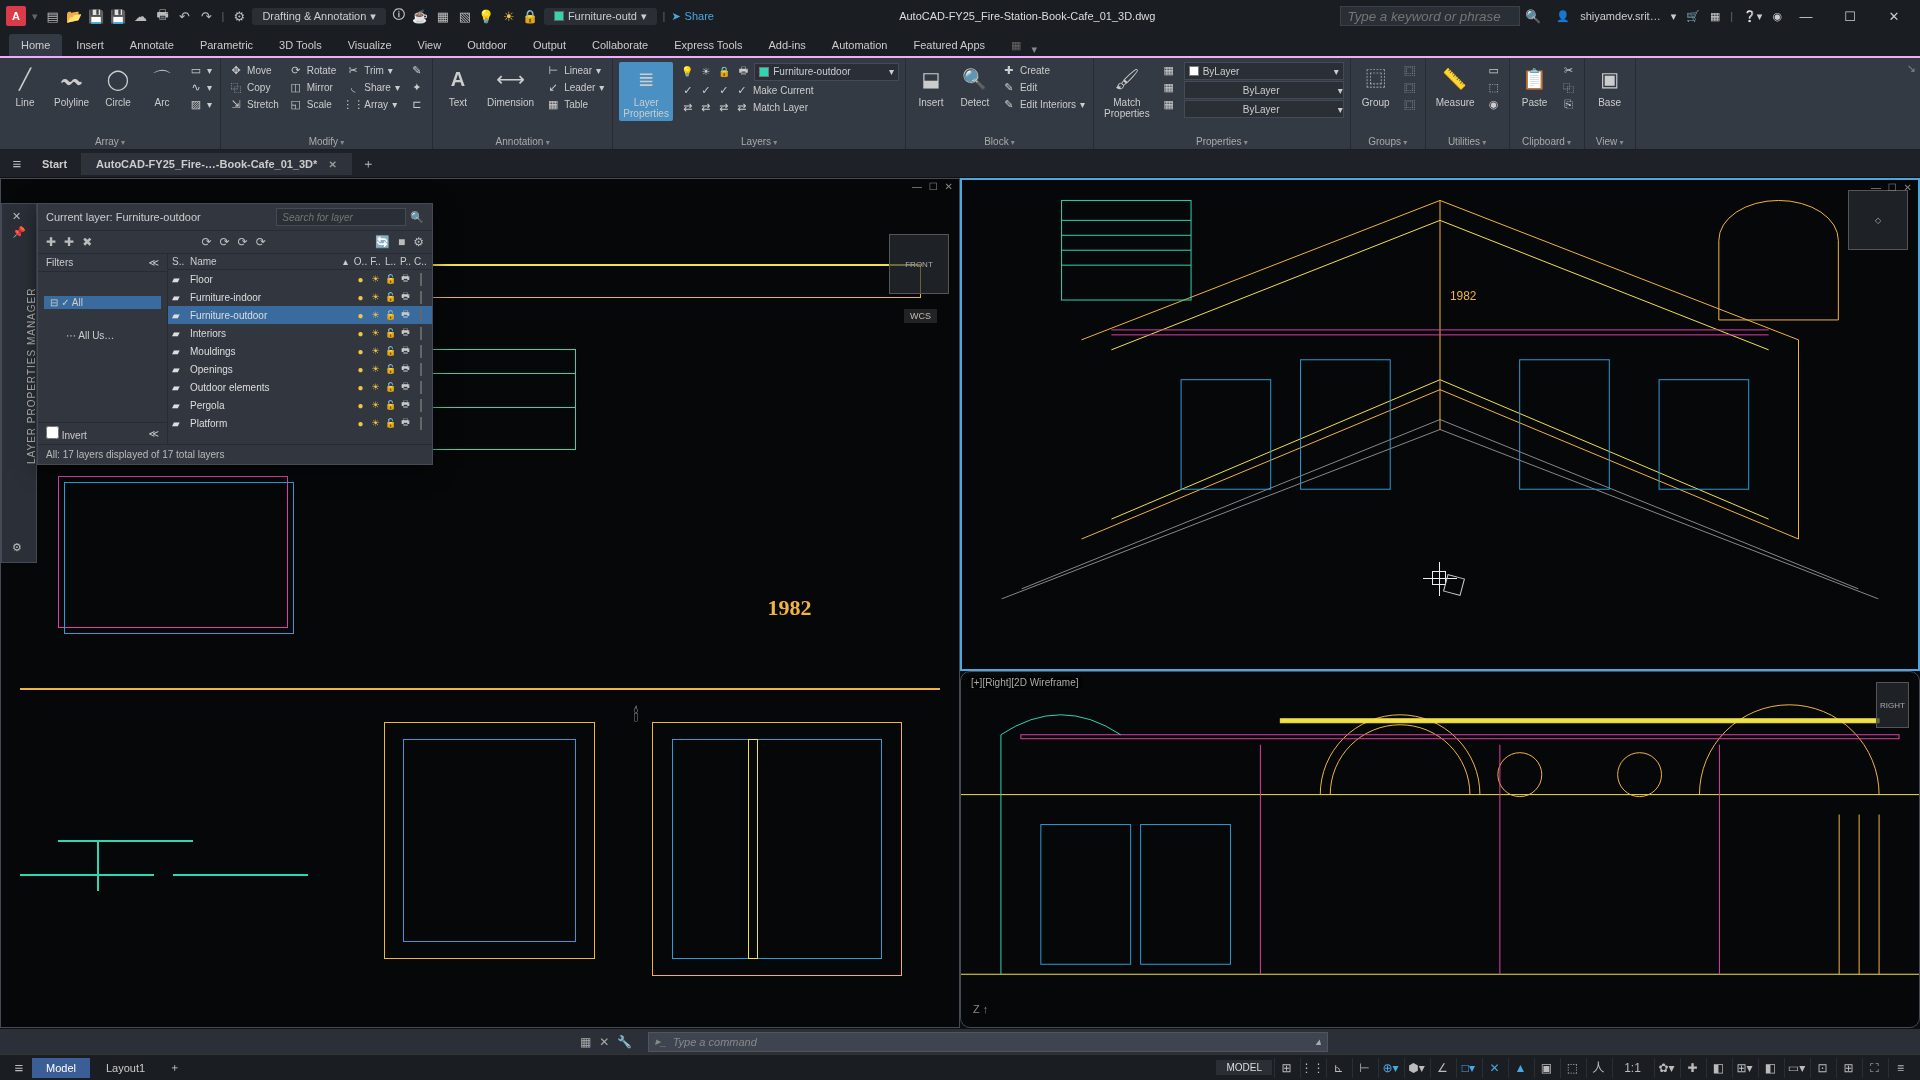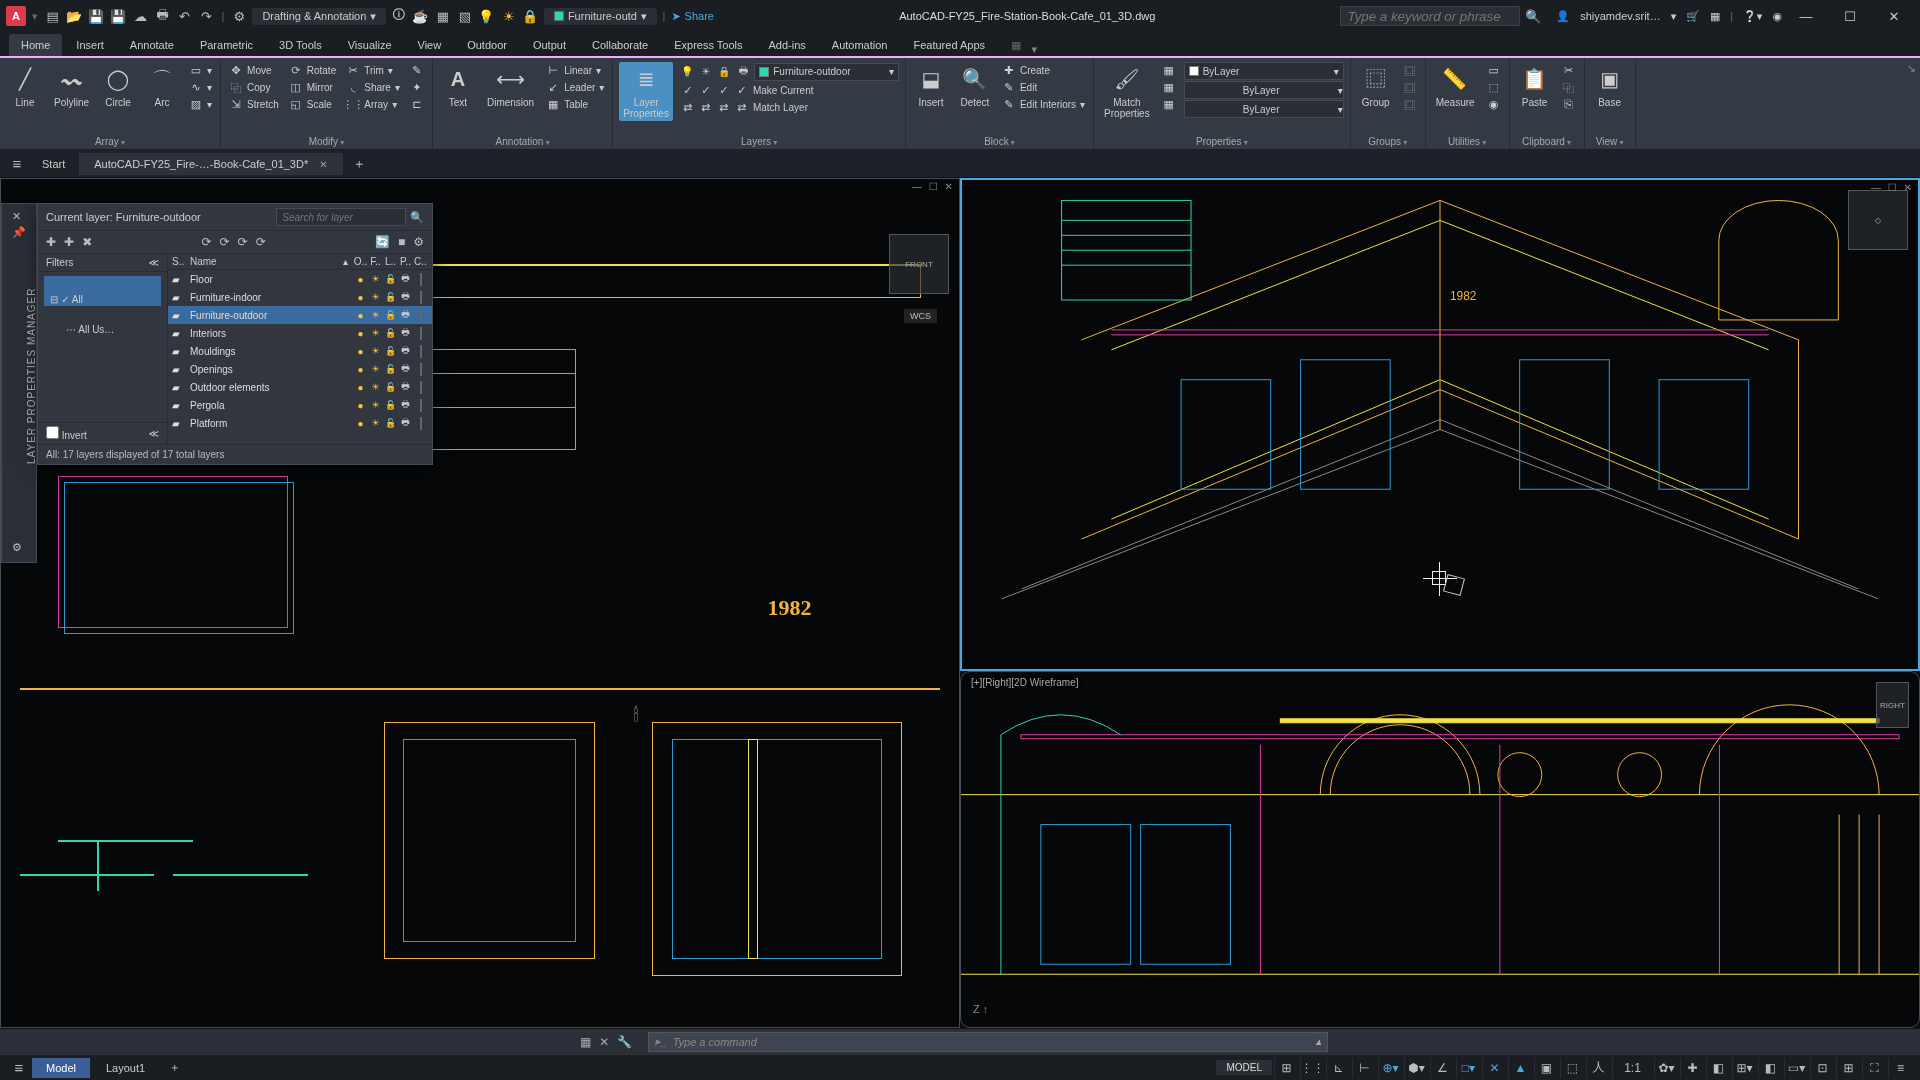--- a/index.html
+++ b/index.html
@@ -35,21 +35,21 @@
 .smallrow { display:flex; align-items:center; gap:4px; font-size:10px; color:#ccc; white-space:nowrap; padding:1px 2px; }
 .smallrow .ico { width:14px; height:14px; display:inline-flex; align-items:center; justify-content:center; font-size:11px; }
 .stack { display:flex; flex-direction:column; gap:1px; }
 .layer-combo { background:#2a2f36; border:1px solid #444b57; height:18px; display:flex; align-items:center; padding:0 4px; font-size:10px; gap:4px; }
 .layer-combo .sw { width:10px; height:10px; background:#c44fbf; border:1px solid #777; }
 .prop-combo { background:#2a2f36; border:1px solid #444b57; height:18px; width:160px; display:flex; align-items:center; justify-content:center; font-size:10px; color:#ccc; }
 
 
 .filetabs { height:28px; background:#1e2228; display:flex; align-items:center; padding-left:6px; border-bottom:1px solid #111; }
 .hamb { width:22px; height:22px; display:flex; align-items:center; justify-content:center; color:#bbb; font-size:15px; }
-.filetab { padding:5px 14px; color:#ccc; font-size:11px; border-right:1px solid #333; }
+.filetab { padding:5px 14px; color:#ccc; font-size:11px; border-right:1px solid #333;font-weight:bold; }
 .filetab.active { background:#2e333b; }
 .filetab .x { color:#999; margin-left:8px; font-size:10px; }
 .tabplus { padding:5px 10px; color:#bbb; font-size:13px; }
 
 
 .viewports { position:relative; height:calc(1080px - 32px - 26px - 92px - 28px - 26px - 26px); background:#0b0d10; }
 .vp { position:absolute; background:#060708; border:1px solid #444b57; overflow:hidden; }
 .vp.active { border:2px solid #4aa8e0; }
 .vp-left { left:0; top:0; width:50%; height:100%; }
 .vp-tr { left:50%; top:0; width:50%; height:58%; }
@@ -72,21 +72,21 @@
 .lp-strip { position:absolute; left:0; top:24px; width:36px; height:360px; background:#2b3038; z-index:19; border:1px solid #444b57; }
 .lp-strip-text { transform:rotate(-90deg); transform-origin:left top; position:absolute; left:24px; top:260px; white-space:nowrap; font-size:10px; color:#bbb; letter-spacing:1px; }
 .lp-head { display:flex; align-items:center; gap:10px; padding:4px 8px; border-bottom:1px solid #272c34; }
 .lp-search { flex:1; display:flex; align-items:center; justify-content:flex-end; }
 .lp-search input { background:#2a2f36; border:1px solid #444b57; color:#888; font-style:italic; width:130px; height:18px; padding:0 5px; font-size:10px; }
 .lp-toolbar { display:flex; align-items:center; gap:8px; padding:4px 8px; border-bottom:1px solid #272c34; font-size:12px; color:#bbb; }
 .lp-body { display:flex; height:190px; }
 .lp-filters { width:130px; border-right:1px solid #272c34; display:flex; flex-direction:column; }
 .lp-filters-head { padding:3px 8px; font-size:10px; color:#ccc; display:flex; justify-content:space-between; border-bottom:1px solid #272c34; }
 .lp-tree { flex:1; padding:4px 6px; font-size:10px; color:#ccc; }
-.lp-tree .node { padding:18px 0 1px 6px; }
+.lp-tree .node { padding:1px 0 1px 6px;margin-top:20px; }
 .lp-tree .node.sel { background:#3a6b9e; }
 .lp-invert { padding:3px 8px; border-top:1px solid #272c34; font-size:10px; display:flex; align-items:center; gap:6px; justify-content:space-between; }
 .lp-list { flex:1; display:flex; flex-direction:column; overflow:hidden; }
 .lp-list-head { display:flex; padding:2px 4px; font-size:10px; color:#ccc; border-bottom:1px solid #272c34; }
 .lp-col-s { width:18px; }
 .lp-col-name { flex:1; }
 .lp-col-i { width:15px; text-align:center; }
 .lp-rows { flex:1; overflow:auto; }
 .lp-row { display:flex; align-items:center; padding:1px 4px; font-size:10px; color:#ddd; }
 .lp-row.sel { background:#3a6b9e; }

